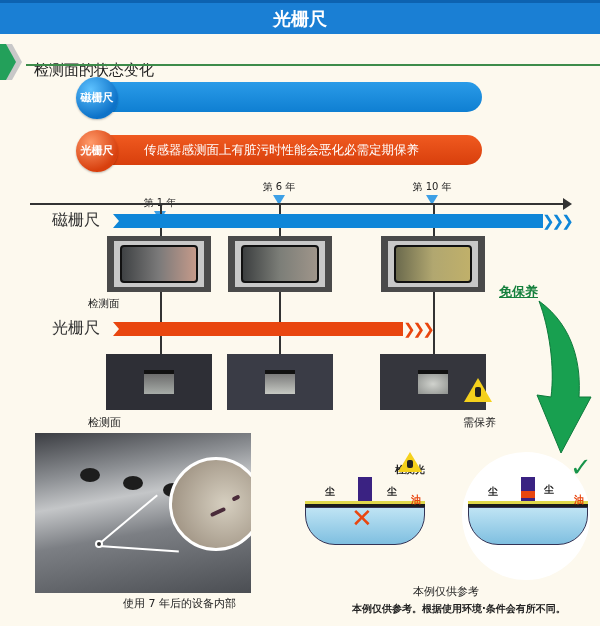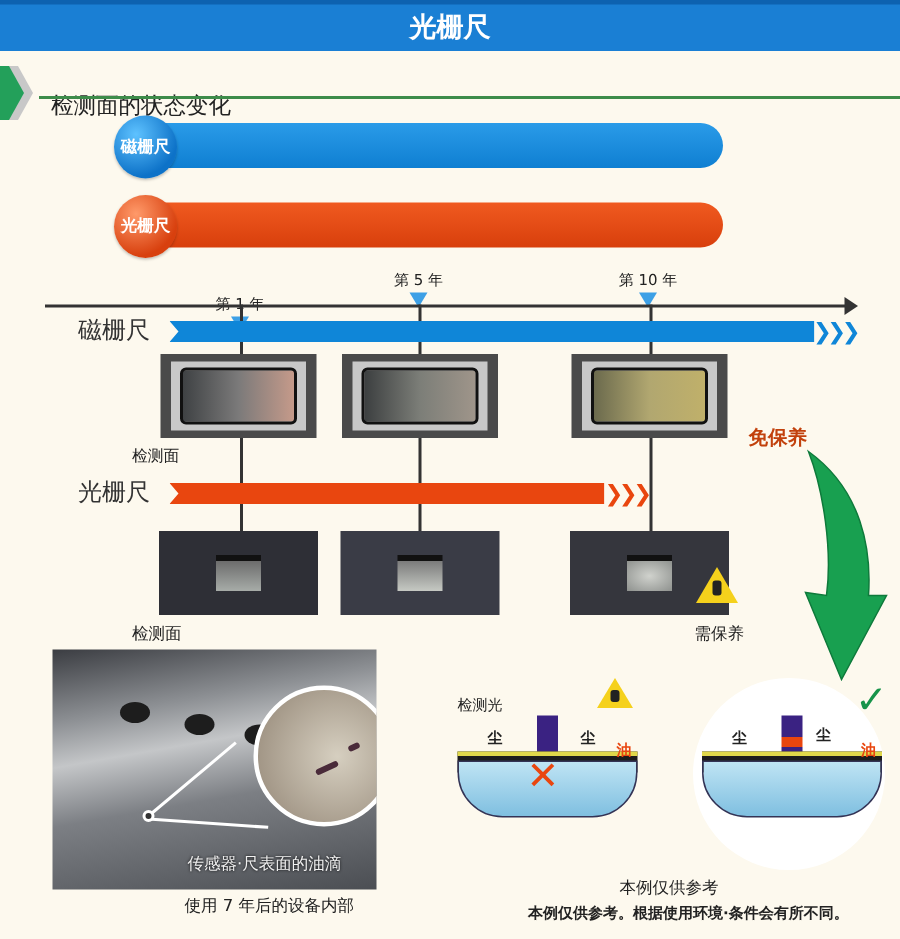--- a/index.html
+++ b/index.html
@@ -36,36 +36,36 @@
   .mag-photo .plate { width: 100%; height: 100%; background: #c8c8c8; padding: 4px 6px; }
   .mag-photo .face { width: 100%; height: 100%; border: 2px solid #111; border-radius: 4px; }
   .opt-photo { position: absolute; top: 354px; width: 106px; height: 56px; background: #2e2f36; }
   .opt-photo .win { position: absolute; left: 38px; top: 16px; width: 30px; height: 24px; background: linear-gradient(#6c6c6c, #a7aca8); border-top: 4px solid #111; }
 
   .small-label { position: absolute; font-size: 10.5px; color: #222; }
 
   .warn { position: absolute; width: 0; height: 0; border-left: 14px solid transparent; border-right: 14px solid transparent; border-bottom: 24px solid #f5d11c; }
   .warn-inner { position: absolute; left: -3px; top: 9px; width: 6px; height: 10px; background: #222; border-radius: 2px; }
 
-  .free-label { position: absolute; left: 499px; top: 283px; color: #c2410c; font-size: 13px; font-weight: bold; }
+  .free-label { position: absolute; left: 499px; top: 283px; color: #15803d; font-size: 13px; font-weight: bold; text-decoration: underline; }
 
   .photo { position: absolute; left: 35px; top: 433px; width: 216px; height: 160px; background: linear-gradient(170deg, #3b3d42 0%, #8d9094 25%, #c4c6c8 40%, #7c7f84 60%, #4b4e53 100%); overflow: hidden; }
   .photo .hole { position: absolute; width: 20px; height: 14px; border-radius: 50%; background: #1d1d1d; }
   .photo .lens { position: absolute; left: 134px; top: 24px; width: 94px; height: 94px; border-radius: 50%; border: 3px solid #fff; background: radial-gradient(circle at 60% 50%, #d6cfc0, #a09484 80%); }
   .photo .spec { position: absolute; width: 16px; height: 4px; background: #4a2b3a; border-radius: 2px; transform: rotate(-25deg); }
   .photo .pointer { position: absolute; left: 64px; top: 110px; width: 76px; height: 2px; background: #fff; transform-origin: left center; transform: rotate(-40deg); }
   .photo .pointer2 { position: absolute; left: 64px; top: 112px; width: 80px; height: 2px; background: #fff; transform-origin: left center; transform: rotate(4deg); }
   .photo .dot { position: absolute; left: 60px; top: 107px; width: 8px; height: 8px; border-radius: 50%; border: 2px solid #fff; background: #333; }
   .photo .caption-in { position: absolute; left: 90px; top: 135px; font-size: 11px; color: #f1f1f1; text-shadow: 0 0 2px #000; white-space: nowrap; }
 
   .diagram { position: absolute; width: 120px; height: 80px; }
   .base { position: absolute; left: 0; bottom: 0; width: 100%; height: 38px; background: linear-gradient(#bfe4f4, #7fbfe0); border-radius: 0 0 30px 30px; border: 1px solid #335; }
   .topband { position: absolute; left: 0; top: 36px; width: 100%; height: 14px; background: #1c1c1c; border-top: 3px solid #e0d84a; }
   .diag-text { position: absolute; left: 0; bottom: 6px; width: 100%; text-align: center; font-size: 11px; color: #1d3e7a; }
-  .arr-label { position: absolute; top: -2px; width: 100%; text-align: left; font-size: 10px; color: #222; font-weight: normal; }
+  .arr-label { position: absolute; top: -2px; width: 100%; text-align: right; font-size: 10px; color: #222; font-weight: bold; }
   .bigarrow { position: absolute; left: 50%; margin-left: -7px; top: 12px; width: 14px; height: 32px; background: #3a2282; }
   .bigarrow-head { position: absolute; left: 50%; margin-left: -14px; top: 42px; width: 0; height: 0; border-left: 14px solid transparent; border-right: 14px solid transparent; border-top: 14px solid #3a2282; }
   .xmark { position: absolute; left: 50%; top: 40px; margin-left: -14px; font-size: 26px; color: #e9460f; font-weight: bold; line-height: 26px; }
   .dust { position: absolute; font-size: 10px; color: #222; font-weight: bold; }
   .oil { position: absolute; font-size: 10px; color: #e9460f; font-weight: bold; }
 
   .circle-bg { position: absolute; left: 462px; top: 452px; width: 128px; height: 128px; border-radius: 50%; background: #fff; }
   .check { position: absolute; color: #17944a; font-size: 26px; font-weight: bold; }
 
   .cap1 { position: absolute; left: 413px; top: 584px; font-size: 11px; color: #222; }
@@ -84,28 +84,29 @@
   </svg>
   <div class="section-title">检测面的状态变化</div>
   <div class="section-rule"></div>
 </div>
 
 <div class="pill blue">
   <div class="pill-badge">磁栅尺</div>
 </div>
 <div class="pill red">
   <div class="pill-badge">光栅尺</div>
+  <span>传感器感测面上有脏污时性能会恶化必需定期保养</span>
 </div>
 
 <div class="year-mark" style="left:135px;margin-top:16px;">
   <div>第 1 年</div>
   <div class="year-tri"></div>
 </div>
 <div class="year-mark" style="left:254px;">
-  <div>第 5 年</div>
+  <div>第 6 年</div>
   <div class="year-tri"></div>
 </div>
 <div class="year-mark" style="left:407px;">
   <div>第 10 年</div>
   <div class="year-tri"></div>
 </div>
 
 <div class="axis">
     <div class="axis-arrow"></div>
   </div>
@@ -166,21 +167,20 @@
   <div class="hole" style="left:45px; top:35px;"></div>
   <div class="hole" style="left:88px; top:43px;"></div>
   <div class="hole" style="left:128px; top:50px;"></div>
   <div class="pointer"></div>
   <div class="pointer2"></div>
   <div class="dot"></div>
   <div class="lens">
     <div class="spec" style="left:38px; top:50px;"></div>
     <div class="spec" style="left:60px; top:36px; width:8px;"></div>
   </div>
-  <div class="caption-in">传感器·尺表面的油滴</div>
 </div>
 <div class="photo-cap">使用 7 年后的设备内部</div>
 
 <div class="diagram" style="left:305px; top:465px;">
   <div class="arr-label">检测光</div>
   <div class="bigarrow"></div>
   <div class="bigarrow-head"></div>
   <div class="topband"></div>
   <div class="base"></div>
   <div class="xmark">✕</div>

